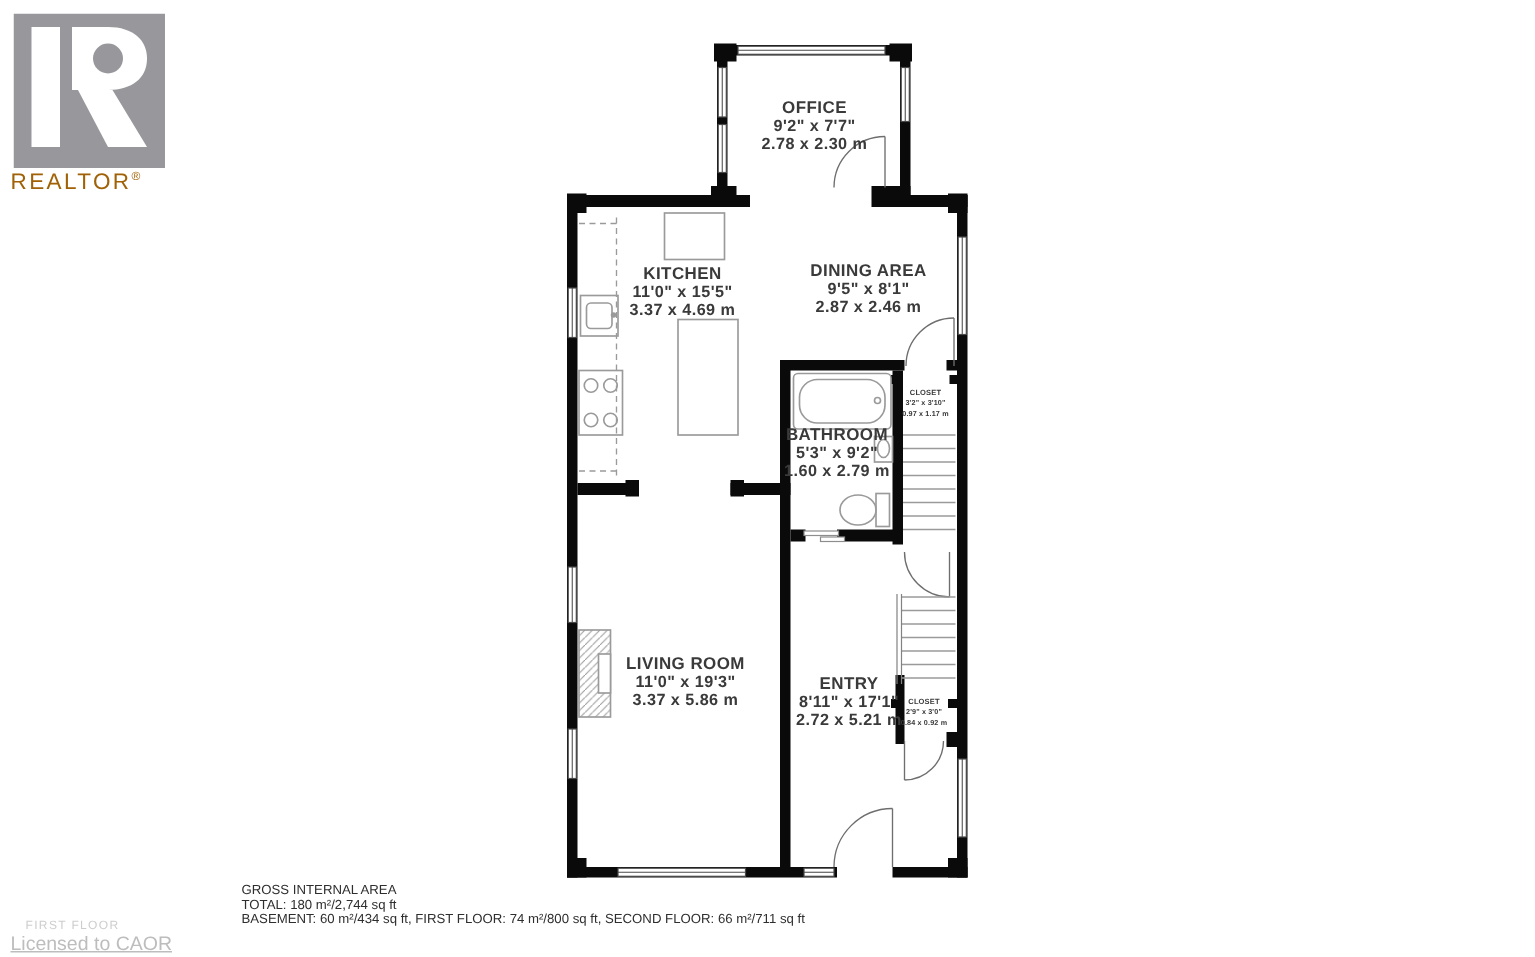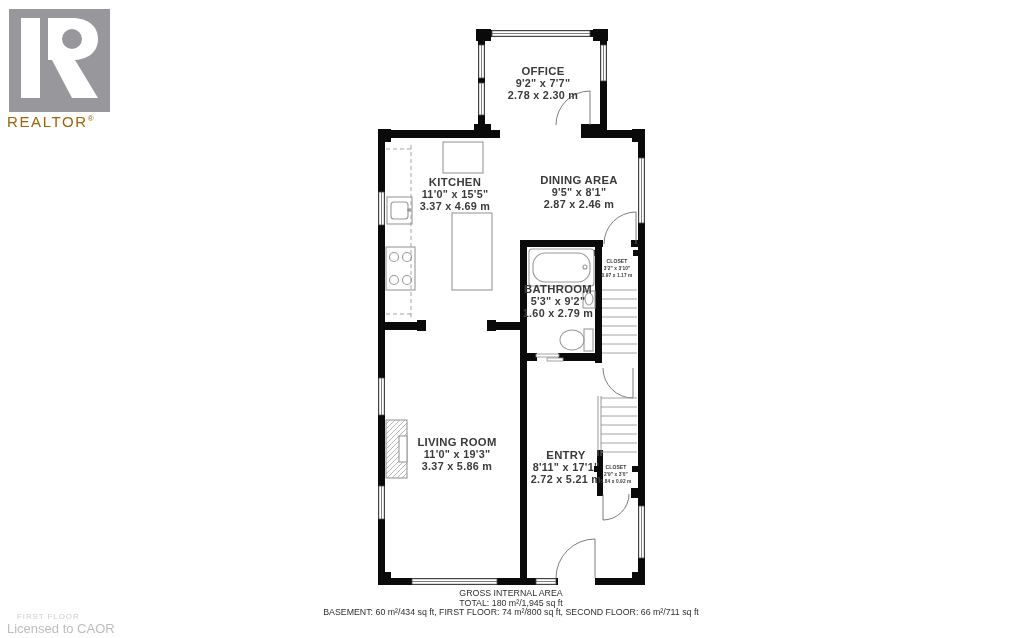--- a/index.html
+++ b/index.html
@@ -3,25 +3,25 @@
 <meta charset="utf-8">
 <style>
   html,body{margin:0;padding:0;background:#fff;}
   .page{position:relative;width:1023px;height:638px;background:#ffffff;
         font-family:"Liberation Sans",sans-serif;overflow:hidden;}
   .logo-box{position:absolute;left:9px;top:9px;}
   .logo-word{position:absolute;left:7px;top:113px;font-size:15px;letter-spacing:1.6px;
              color:#a16207;font-weight:400;}
   .logo-word sup{font-size:8px;letter-spacing:0;}
   .plan-svg{position:absolute;left:0;top:0;}
-  .footer{position:absolute;left:161px;top:589px;width:700px;text-align:center;
+  .footer{position:absolute;left:161px;top:589px;width:700px;text-align:left;
           font-size:8.8px;line-height:9.7px;color:#2e2e2e;}
   .footer .disclaimer{color:#b3b0b0;}
   .floor-tag{position:absolute;left:17px;top:612px;font-size:8px;letter-spacing:0.9px;color:#cdcdcd;}
-  .licensed{position:absolute;left:7px;top:621px;font-size:13px;color:#bdbdbd;}
+  .licensed{position:absolute;left:7px;top:621px;font-size:13px;color:#bdbdbd;text-decoration:underline;}
   svg text{fill:#3a3a3a;font-weight:600;letter-spacing:0.3px;}
   svg text.dim{font-weight:600;}
   svg text.tiny{font-weight:600;letter-spacing:0.1px;}
 </style>
 </head>
 <body>
 
 <div class="page">
 
   <svg class="logo-box" width="101" height="103" viewBox="0 0 101 103">
@@ -222,20 +222,20 @@
       <g>
         <text x="616" y="469" font-size="5" class="tiny">CLOSET</text>
         <text x="616" y="476" font-size="4.8" class="tiny">2'9" x 3'0"</text>
         <text x="616" y="483" font-size="4.8" class="tiny">0.84 x 0.92 m</text>
       </g>
     </g>
   </svg>
 
   <div class="footer">
     <div>GROSS INTERNAL AREA</div>
-    <div>TOTAL: 180 m²/1,945 sq ft</div>
+    <div>TOTAL: 180 m²/2,744 sq ft</div>
     <div>BASEMENT: 60 m²/434 sq ft, FIRST FLOOR: 74 m²/800 sq ft, SECOND FLOOR: 66 m²/711 sq ft</div>
   </div>
 
   <div class="floor-tag">FIRST FLOOR</div>
   <div class="licensed">Licensed to CAOR</div>
 
 </div>
 
 </body></html>

